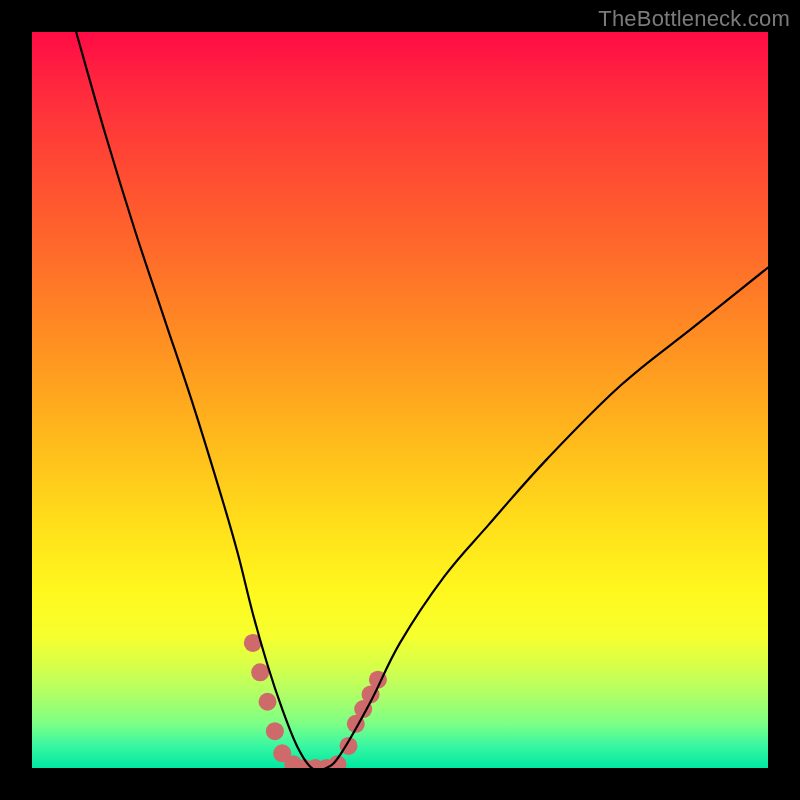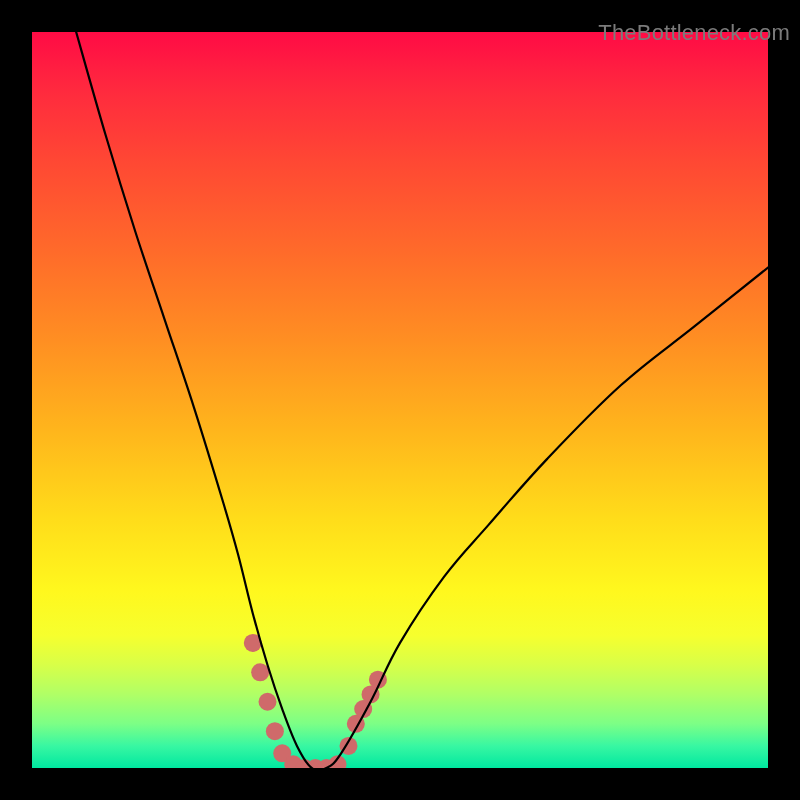--- a/index.html
+++ b/index.html
@@ -52,21 +52,20 @@
     height: 100%;
   }
   .watermark {
     position: absolute;
     top: 6px;
     right: 10px;
     color: #7b7b7b;
     font-size: 22px;
     letter-spacing: 0.2px;
     user-select: none;
-    margin-top: 14px;
   }
 </style>
 </head>
 <body>
 
 <div class="frame">
   <div class="plot">
     <div class="gradient"></div>
     <svg class="curve" viewBox="0 0 736 736" preserveAspectRatio="none">
       <g id="marker-layer">

